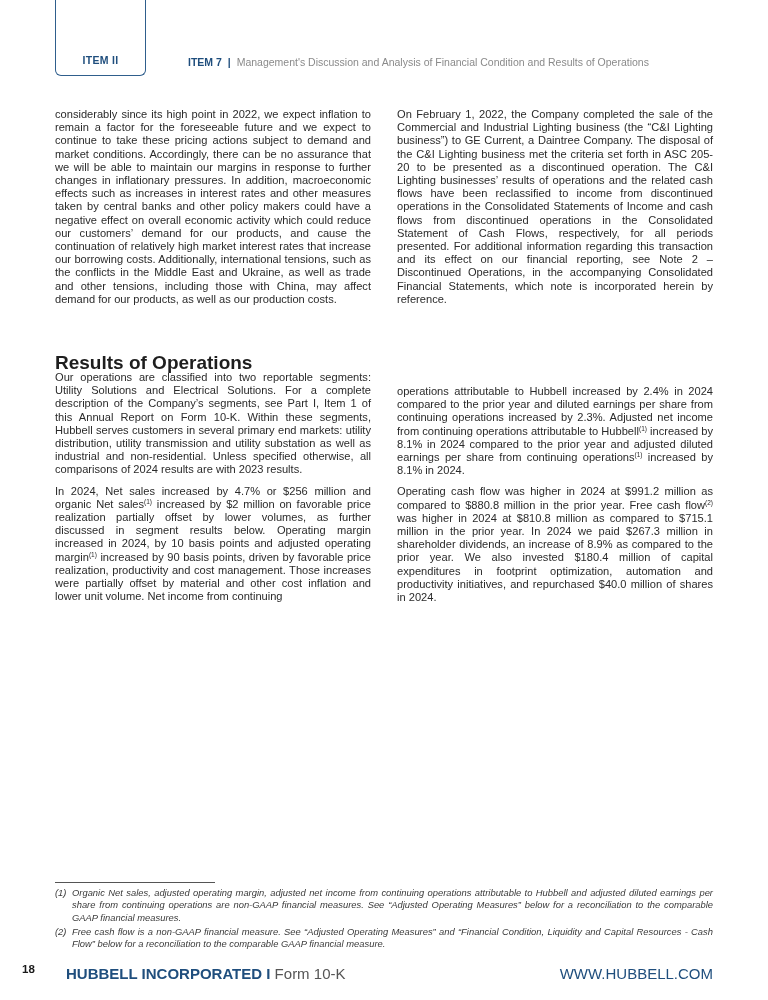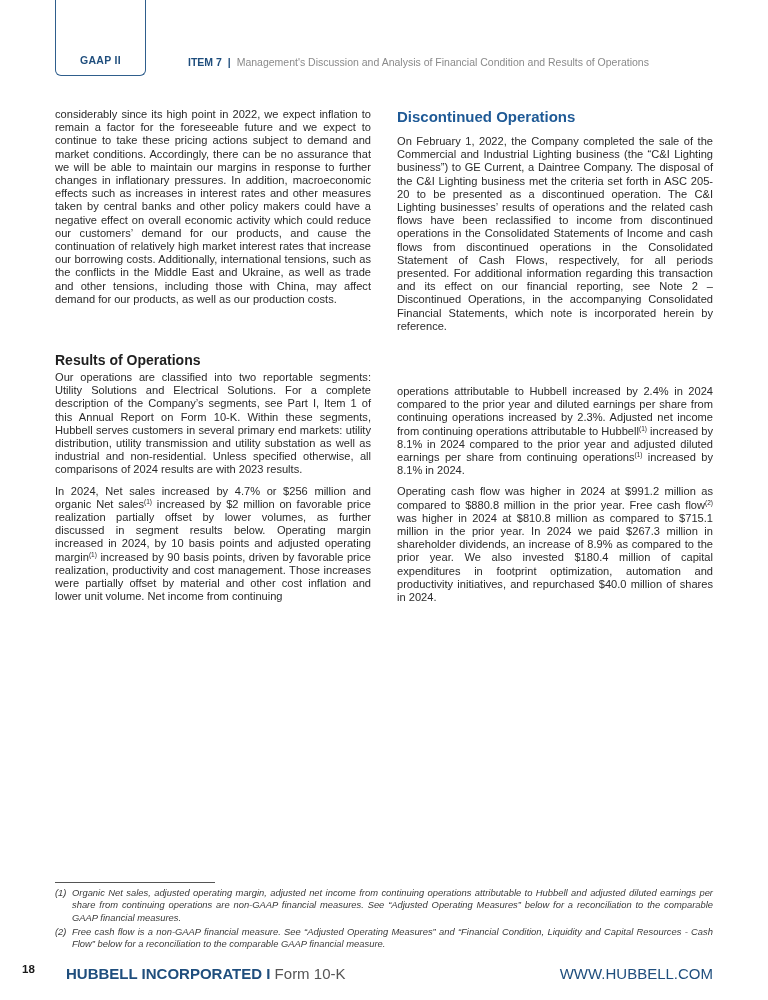--- a/index.html
+++ b/index.html
@@ -17,21 +17,21 @@
   .header-item .sep { color: #1f4e7d; font-weight: bold; margin: 0 3px; }
 
   .col { position: absolute; width: 316px; font-family: "Liberation Sans", sans-serif;
          font-size: 11.1px; line-height: 13.2px; color: #2a2a2a; text-align: justify; }
   .col p { margin: 0 0 8px 0; }
   .col-left-top { left: 55px; top: 108px; }
   .col-right-top { left: 397px; top: 108px; }
   .subhead { font-family: "Liberation Sans", sans-serif; font-weight: bold; font-size: 15px;
              color: #1f5a96; margin: 0 0 9px 0; line-height: 18px; text-align: left; }
   .section-title { position: absolute; left: 55px; top: 352px; font-family: "Liberation Sans", sans-serif;
-                   font-weight: bold; font-size: 14px; color: #1e1e1e; }
+                   font-weight: bold; font-size: 19px; color: #1e1e1e; }
   .col-left-bot { left: 55px; top: 371px; }
   .col-right-bot { left: 397px; top: 385px; }
   sup { font-size: 6.5px; line-height: 0; vertical-align: 4px; }
 
   .fn-rule { position: absolute; left: 55px; top: 882px; width: 160px; border-top: 1px solid #555; }
   .footnotes { position: absolute; left: 55px; top: 887px; width: 658px; font-family: "Liberation Sans", sans-serif;
                font-style: italic; font-size: 9.4px; line-height: 12.3px; color: #3a3a3a; }
   .fn { display: flex; margin-bottom: 2px; text-align: justify; }
   .fn .num { flex: 0 0 17px; }
   .fn .txt { flex: 1; }
@@ -40,34 +40,33 @@
             font-family: "Liberation Sans", sans-serif; }
   .page-num { position: absolute; left: 22px; top: 0; font-weight: bold; font-size: 11.5px; color: #1a1a1a; }
   .company { position: absolute; left: 66px; top: 2px; font-size: 15px; color: #1f4e7d; font-weight: bold; }
   .company .form { font-weight: normal; color: #555; }
   .website { position: absolute; right: 55px; top: 2px; font-size: 15px; color: #1f4e7d; }
 </style>
 </head>
 <body>
 
 <div class="part-tab">
-  <div class="part-label">GAAP II</div>
+  <div class="part-label">ITEM II</div>
 </div>
 <div class="header-item">
   <span class="item-no">ITEM 7</span>
   <span class="sep">|</span>
   <span>Management's Discussion and Analysis of Financial Condition and Results of Operations</span>
 </div>
 
 <div class="col col-left-top">
   <p>considerably since its high point in 2022, we expect inflation to remain a factor for the foreseeable future and we expect to continue to take these pricing actions subject to demand and market conditions. Accordingly, there can be no assurance that we will be able to maintain our margins in response to further changes in inflationary pressures. In addition, macroeconomic effects such as increases in interest rates and other measures taken by central banks and other policy makers could have a negative effect on overall economic activity which could reduce our customers’ demand for our products, and cause the continuation of relatively high market interest rates that increase our borrowing costs. Additionally, international tensions, such as the conflicts in the Middle East and Ukraine, as well as trade and other tensions, including those with China, may affect demand for our products, as well as our production costs.</p>
 </div>
 
 <div class="col col-right-top">
-  <div class="subhead">Discontinued Operations</div>
   <p>On February 1, 2022, the Company completed the sale of the Commercial and Industrial Lighting business (the “C&amp;I Lighting business”) to GE Current, a Daintree Company. The disposal of the C&amp;I Lighting business met the criteria set forth in ASC 205-20 to be presented as a discontinued operation. The C&amp;I Lighting businesses’ results of operations and the related cash flows have been reclassified to income from discontinued operations in the Consolidated Statements of Income and cash flows from discontinued operations in the Consolidated Statement of Cash Flows, respectively, for all periods presented. For additional information regarding this transaction and its effect on our financial reporting, see Note 2 – Discontinued Operations, in the accompanying Consolidated Financial Statements, which note is incorporated herein by reference.</p>
 </div>
 
 <div class="section-title">Results of Operations</div>
 
 <div class="col col-left-bot">
   <p>Our operations are classified into two reportable segments: Utility Solutions and Electrical Solutions. For a complete description of the Company’s segments, see Part I, Item 1 of this Annual Report on Form 10-K. Within these segments, Hubbell serves customers in several primary end markets: utility distribution, utility transmission and utility substation as well as industrial and non-residential. Unless specified otherwise, all comparisons of 2024 results are with 2023 results.</p>
   <p><span>In 2024, Net sales increased by 4.7% or $256 million and organic Net sales</span><sup>(1)</sup><span> increased by $2 million on favorable price realization partially offset by lower volumes, as further discussed in segment results below. Operating margin increased in 2024, by 10 basis points and adjusted operating margin</span><sup>(1)</sup><span id="p2c-left"> increased by 90 basis points, driven by favorable price realization, productivity and cost management. Those increases were partially offset by material and other cost inflation and lower unit volume. Net income from continuing</span></p>
 </div>
 

